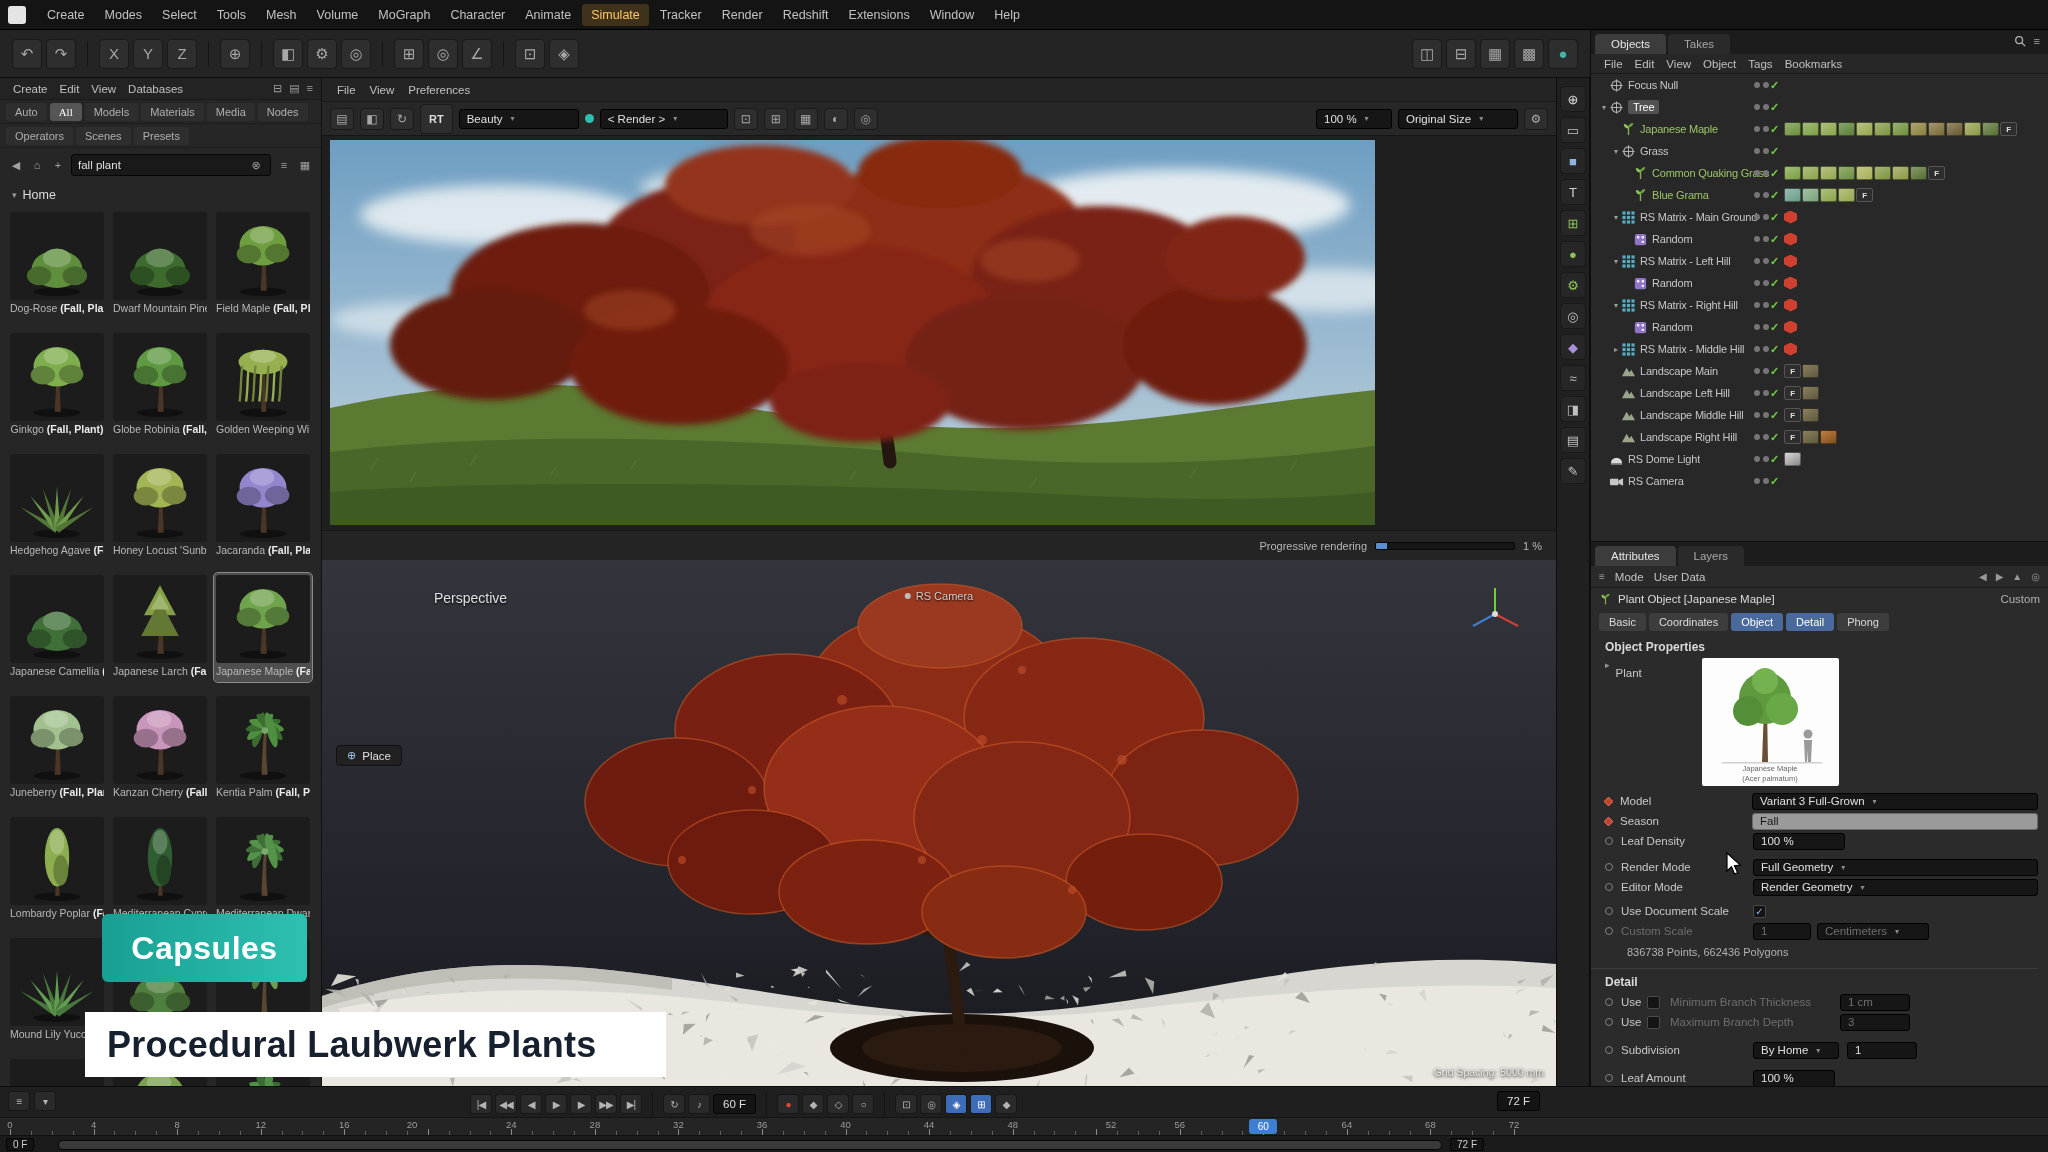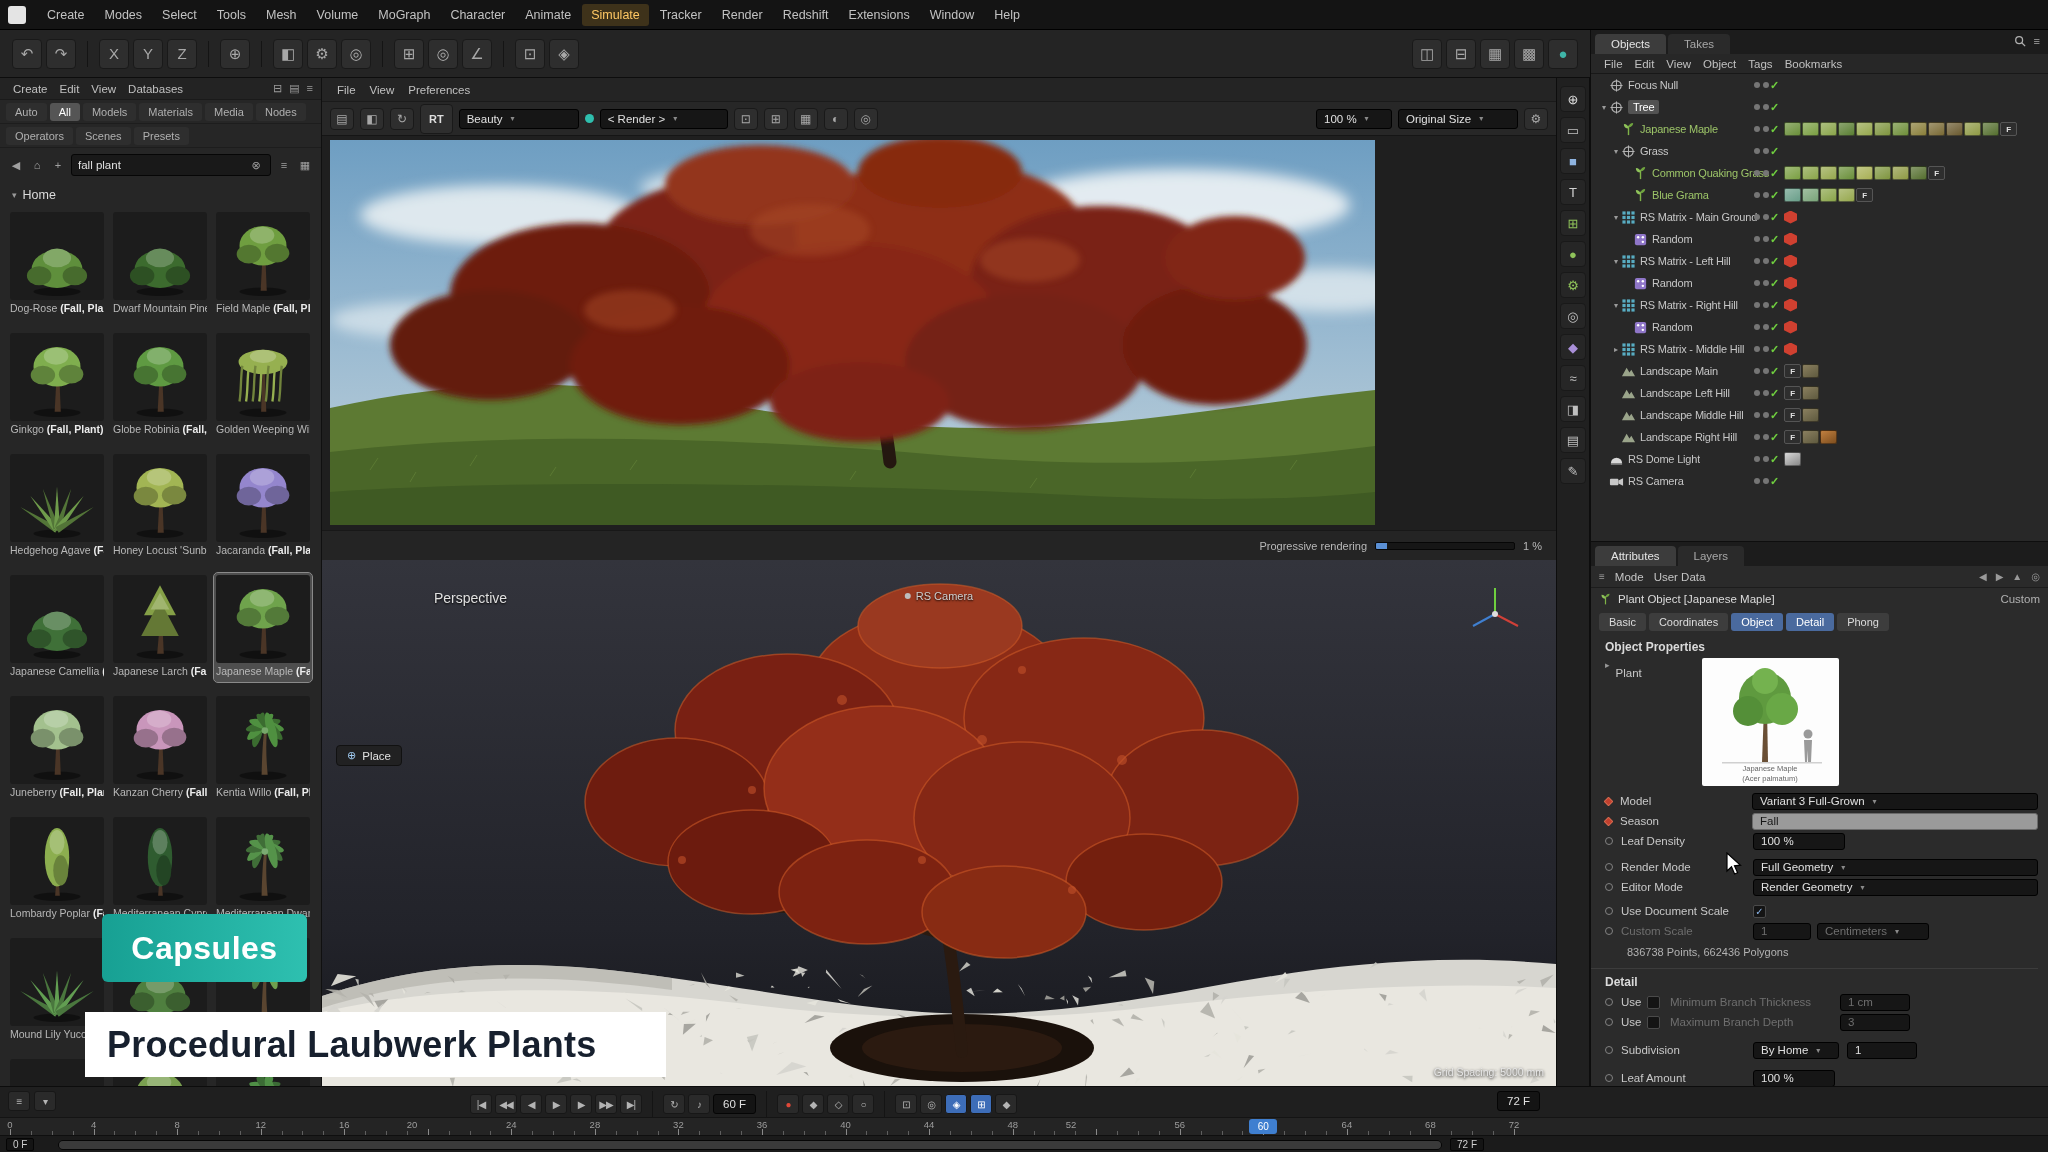--- a/index.html
+++ b/index.html
@@ -21,21 +21,21 @@
   .tsep { width:1px; height:26px; background:#141414; margin:0 7px; flex:none; }
   .tflex { flex:1; }
 
   
   .asset-panel { position:absolute; left:0; top:78px; width:322px; bottom:66px; background:#262626; border-right:1px solid #101010; overflow:hidden; }
   .ab-menus { height:22px; display:flex; align-items:center; padding:0 8px; background:#232323; border-bottom:1px solid #1a1a1a; }
   .pmenu { font-size:11.5px; color:#c0c0c0; padding:2px 5px; white-space:nowrap; }
   .ab-mr { margin-left:auto; display:flex; gap:7px; color:#9a9a9a; font-size:11px; }
   .tabsrow { height:24px; display:flex; align-items:center; gap:3px; padding:0 6px; background:#262626; border-bottom:1px solid #1d1d1d; }
   .ftab { padding:3px 9px; font-size:11px; color:#b0b0b0; background:#2e2e2e; border-radius:3px; white-space:nowrap; }
-  .ftab.on { background:#555; color:#fff; }
+  .ftab.on { background:#555; color:#fff;font-family:Liberation Serif, serif; }
   .ab-search { height:34px; display:flex; align-items:center; gap:5px; padding:0 8px; }
   .sic { color:#a0a0a0; font-size:11px; width:16px; text-align:center; }
   .searchbox { flex:1; height:22px; background:#191919; border:1px solid #060606; border-radius:3px; display:flex; align-items:center; padding:0 6px; }
   .searchbox input { flex:1; background:transparent; border:none; outline:none; color:#e0e0e0; font-size:11.5px; font-family:"Liberation Sans",sans-serif; }
   .ab-home { height:26px; display:flex; align-items:center; gap:6px; padding:0 12px; font-size:12.5px; color:#dcdcdc; }
   .chev { color:#999; font-size:9px; }
   .agrid { display:grid; grid-template-columns:98px 98px 98px; gap:12px 5px; padding:2px 8px; }
   .acell { border-radius:4px; padding:2px; }
   .acell.sel { background:#4e4e4e; outline:1px solid #8a8a8a; }
   .athumb { height:88px; background:#1c1c1c; border-radius:3px; overflow:hidden; }
@@ -413,21 +413,21 @@
               <ellipse cx="50" cy="84" rx="25" ry="4.5" fill="#000" opacity="0.4"></ellipse>
               <path d="M48.5 83 C49 65 49.5 52 51 38 L54 39 C53 53 53.5 66 55 83 Z" fill="#5a4530"></path>
               <ellipse cx="52" cy="30" rx="19" ry="5" fill="rgb(59,108,48)" transform="rotate(-75 52 37)"></ellipse>
               <ellipse cx="52" cy="30" rx="19" ry="5" fill="#4f9040" transform="rotate(-45 52 37)"></ellipse>
               <ellipse cx="52" cy="30" rx="19" ry="5" fill="rgb(59,108,48)" transform="rotate(-15 52 37)"></ellipse>
               <ellipse cx="52" cy="30" rx="19" ry="5" fill="#4f9040" transform="rotate(15 52 37)"></ellipse>
               <ellipse cx="52" cy="30" rx="19" ry="5" fill="rgb(59,108,48)" transform="rotate(45 52 37)"></ellipse>
               <ellipse cx="52" cy="30" rx="19" ry="5" fill="#4f9040" transform="rotate(75 52 37)"></ellipse>
               <circle cx="52" cy="36" r="3.5" fill="rgb(118,168,106)"></circle>
             </svg></div>
-          <div class="alabel"><span>Kentia Willo </span><span class="bold">(Fall, Plant)</span></div>
+          <div class="alabel"><span>Kentia Palm </span><span class="bold">(Fall, Plant)</span></div>
         </div>
         <div class="acell">
           <div class="athumb"><svg viewBox="0 0 100 92" width="100%" height="100%">
               <ellipse cx="50" cy="84" rx="25" ry="4.5" fill="#000" opacity="0.4"></ellipse>
               <path d="M48 83 L49 70 L52 70 L53 83 Z" fill="#4a3526"></path>
               <ellipse cx="50" cy="42" rx="13" ry="31" fill="#8cae4f"></ellipse>
               <ellipse cx="50" cy="26" rx="8" ry="13" fill="rgb(165,192,118)"></ellipse>
               <ellipse cx="54" cy="56" rx="8" ry="16" fill="rgb(105,131,59)"></ellipse>
             </svg></div>
           <div class="alabel"><span>Lombardy Poplar </span><span class="bold">(Fall,...</span></div>
@@ -1585,21 +1585,21 @@
         <span class="tlabel" style="left:918.1px">44</span>
         <span class="tick" style="left:950.0px"></span>
         <span class="tick" style="left:970.9px"></span>
         <span class="tick" style="left:991.8px"></span>
         <span class="tick mj" style="left:1012.7px"></span>
         <span class="tlabel" style="left:1001.7px">48</span>
         <span class="tick" style="left:1033.6px"></span>
         <span class="tick" style="left:1054.4px"></span>
         <span class="tick" style="left:1075.3px"></span>
         <span class="tick mj" style="left:1096.2px"></span>
-        <span class="tlabel" style="left:1060px">52</span>
+        <span class="tlabel" style="left:1100px">52</span>
         <span class="tick" style="left:1117.1px"></span>
         <span class="tick" style="left:1138.0px"></span>
         <span class="tick" style="left:1158.9px"></span>
         <span class="tick mj" style="left:1179.8px"></span>
         <span class="tlabel" style="left:1168.8px">56</span>
         <span class="tick" style="left:1200.7px"></span>
         <span class="tick" style="left:1221.6px"></span>
         <span class="tick" style="left:1242.4px"></span>
         <span class="tick mj" style="left:1263.3px"></span>
         <span class="tlabel" style="left:1252.3px">60</span>

